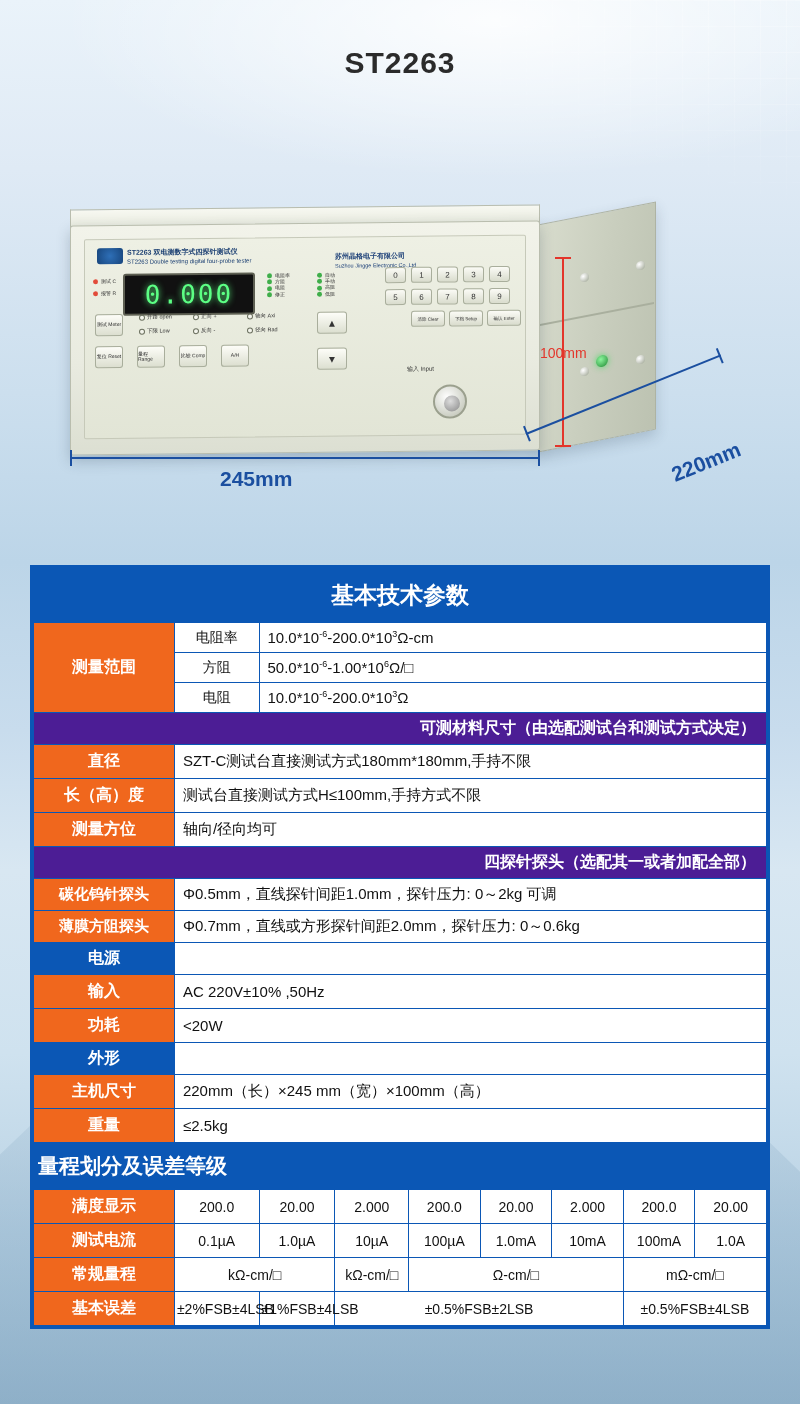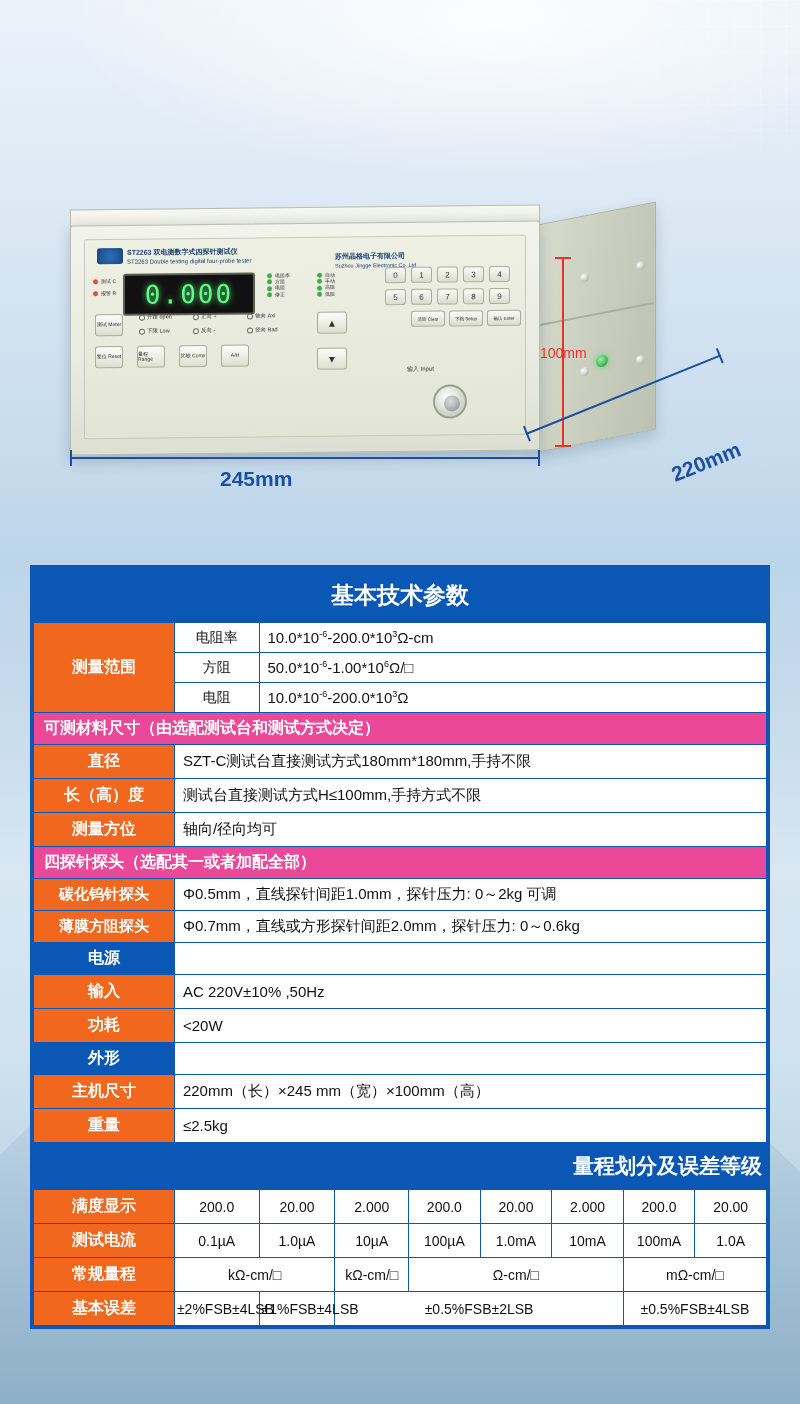--- a/index.html
+++ b/index.html
@@ -183,38 +183,39 @@
   table { border-collapse:collapse; width:100%; table-layout:fixed; }
   td, th { border:1px solid #0b57b5; padding:2px 6px; font-size:15px; color:#111; vertical-align:middle; }
   .hdr {
     background:#0b57b5; color:#fff; font-size:23px; font-weight:bold; text-align:center; padding:11px 4px;
     border-color:#0b57b5;
   }
   .sec {
     background:#0b57b5; color:#fff; font-weight:bold; text-align:center; font-size:16px; padding:5px 4px;
   }
   .sec-left {
-    background:#ec4899; color:#fff; font-weight:bold; text-align:left; font-size:16px; padding:5px 10px;
+    background:#4c1d95; color:#fff; font-weight:bold; text-align:right; font-size:16px; padding:5px 10px;
   }
   .lbl {
     background:#f0671d; color:#fff; font-weight:bold; text-align:center; font-size:16px; padding:6px 2px;
   }
   .val { background:#fff; text-align:left; font-size:15px; padding:6px 8px; }
   .val-c { background:#fff; text-align:center; font-size:14px; padding:5px 2px; }
   sup { font-size:9px; }
-  .range-hdr { background:#0b57b5; color:#fff; font-weight:bold; text-align:right; font-size:21px; padding:9px 4px; }
+  .range-hdr { background:#0b57b5; color:#fff; font-weight:bold; text-align:left; font-size:21px; padding:9px 4px; }
 </style>
 </head>
 <body>
 
 <div class="page">
   <div class="sky-glow"></div>
   <div class="grid-deco"></div>
   <div class="mountains"></div>
 
+  <div class="model">ST2263</div>
 
   <div class="photo">
     <div class="dev-top"></div>
     <div class="dev-side"></div>
     <div class="side-line"></div>
     <div class="side-screw" style="left:540px; top:78px; transform:skewY(-11deg);"></div>
     <div class="side-screw" style="left:596px; top:66px; transform:skewY(-11deg);"></div>
     <div class="side-screw" style="left:540px; top:172px; transform:skewY(-11deg);"></div>
     <div class="side-screw" style="left:596px; top:160px; transform:skewY(-11deg);"></div>
     <div class="power-led"></div>

